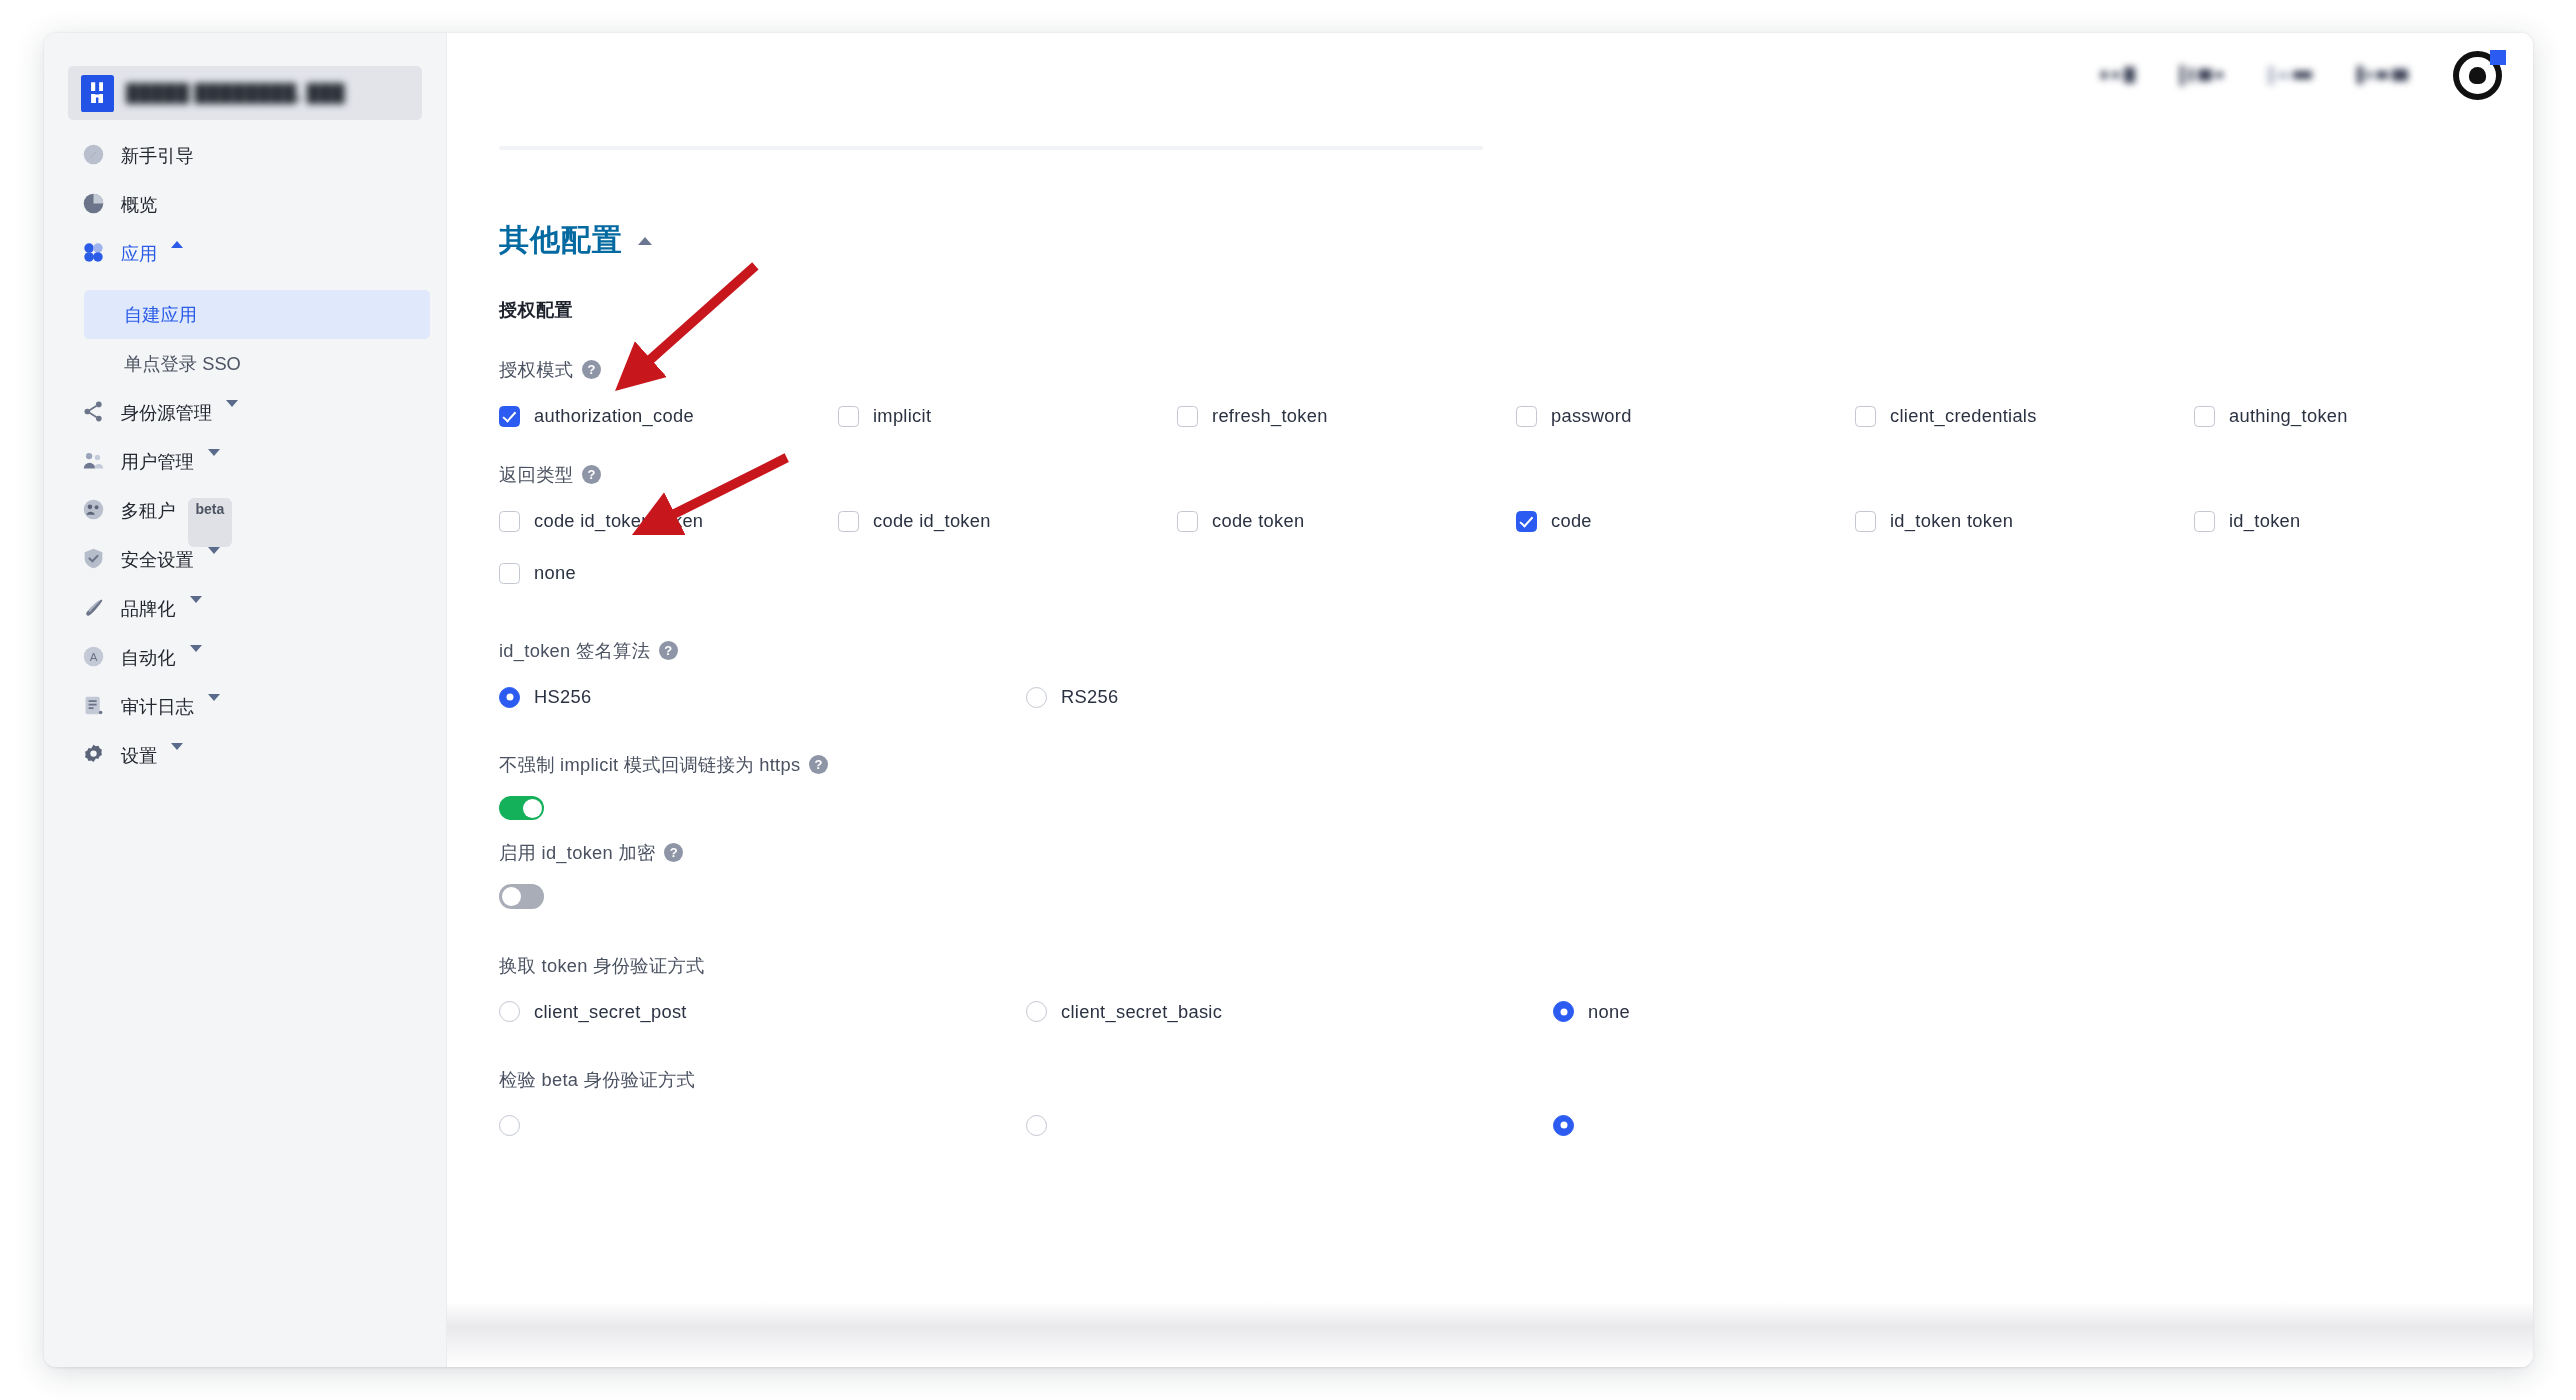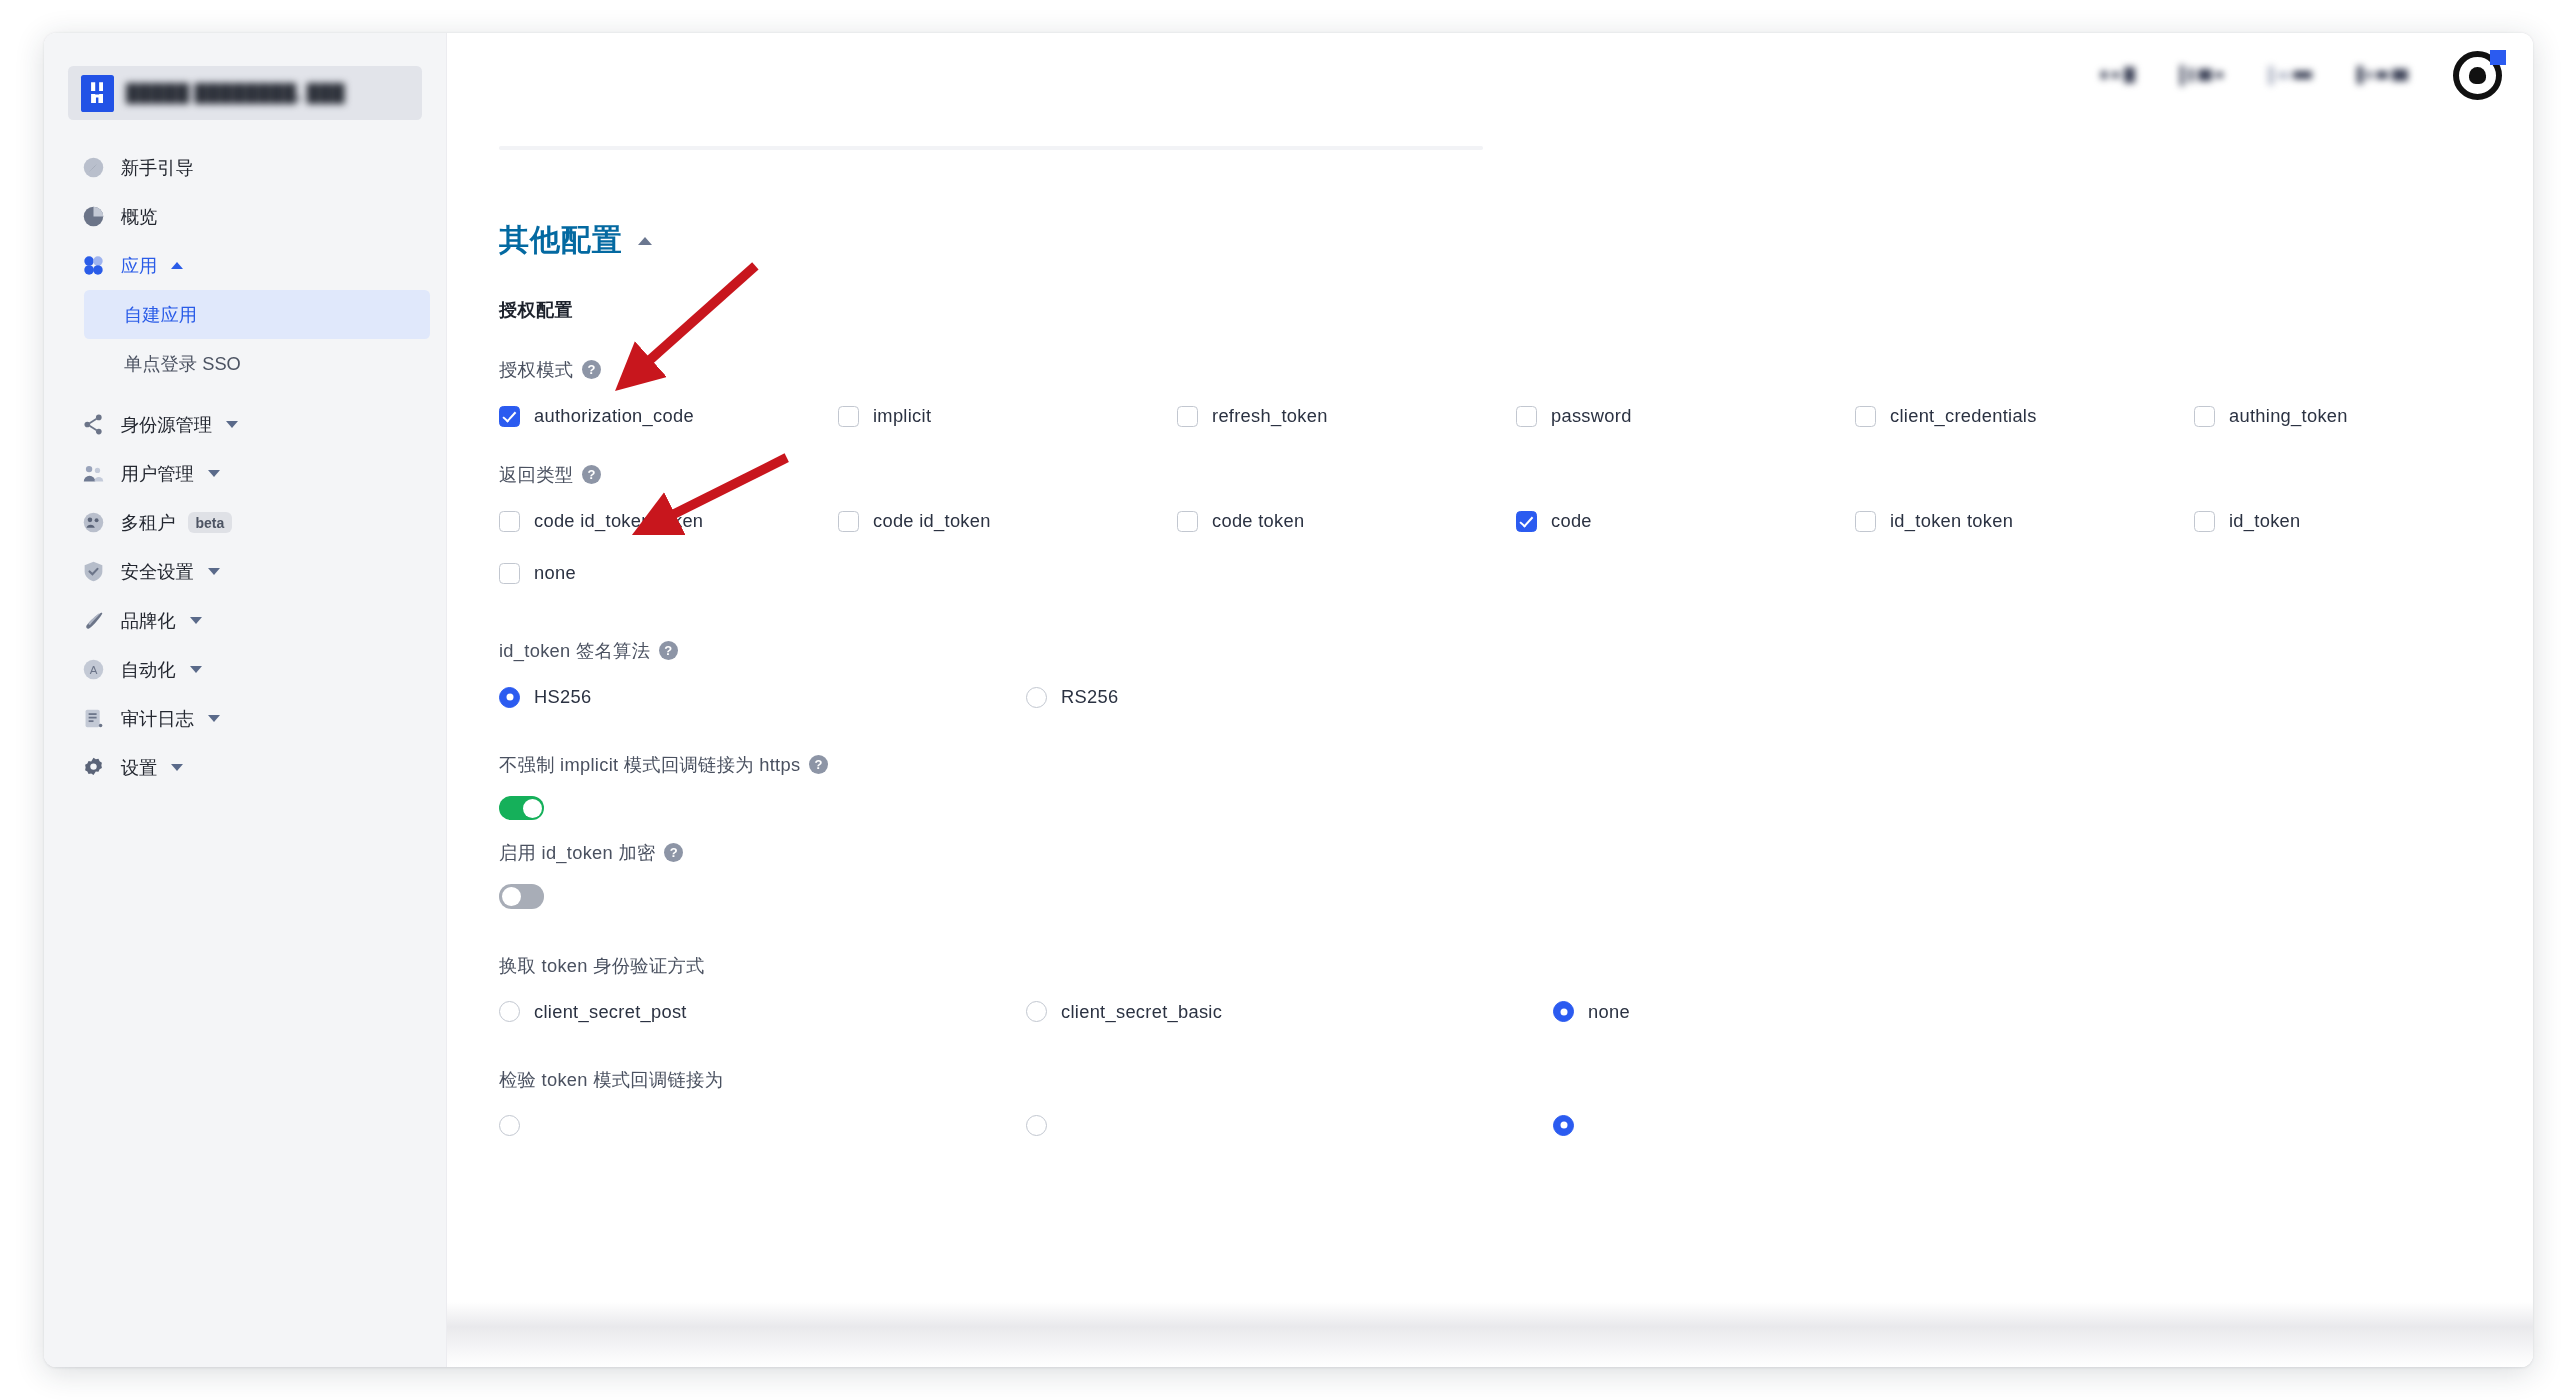--- a/index.html
+++ b/index.html
@@ -71,21 +71,20 @@
     font-weight: 600;
   }
 
   .nav {
     position: absolute;
     top: 110px; left: 0; right: 0;
   }
   .nav-item {
     height: 49px;
     display: flex;
-    align-items: center;
     padding-left: 38px;
     font-size: 18.3px;
     color: #232730;
     cursor: pointer;
     position: relative;
   }
   .nav-item .ico {
     width: 23px; height: 23px;
     flex: 0 0 23px;
     margin-right: 15.7px;
@@ -649,21 +648,21 @@
           <span class="rb"></span>
           <span>client_secret_basic</span>
         </label>
         <label class="opt">
           <span class="rb checked"></span>
           <span>none</span>
         </label>
       </div>
 
       <div class="field-label" style="margin-top:44px;">
-        <span>检验 token 模式回调链接为</span>
+        <span>检验 beta 身份验证方式</span>
       </div>
       <div class="opt-row grid3">
         <label class="opt">
           <span class="rb"></span>
           <span></span>
         </label>
         <label class="opt">
           <span class="rb"></span>
           <span></span>
         </label>

